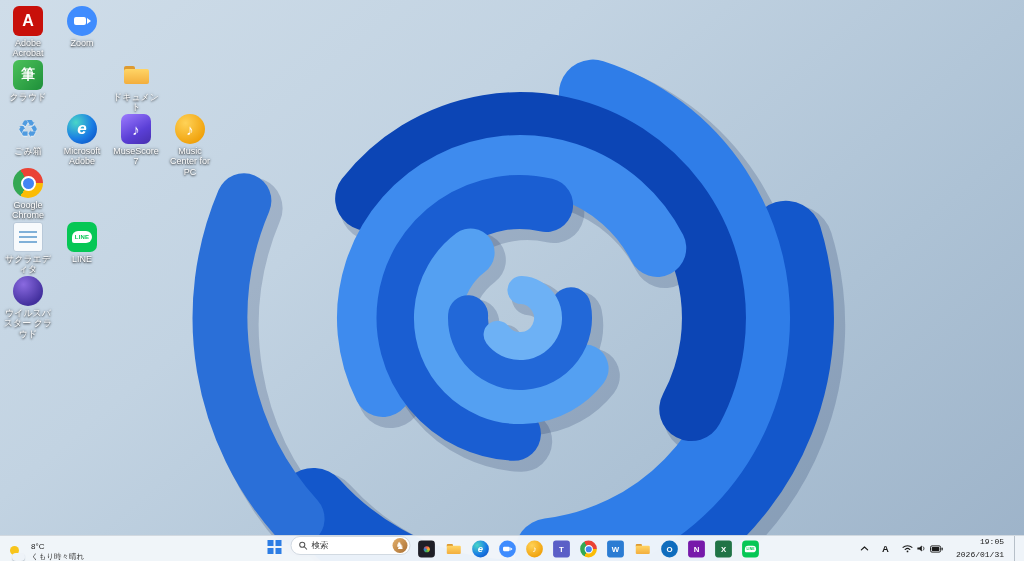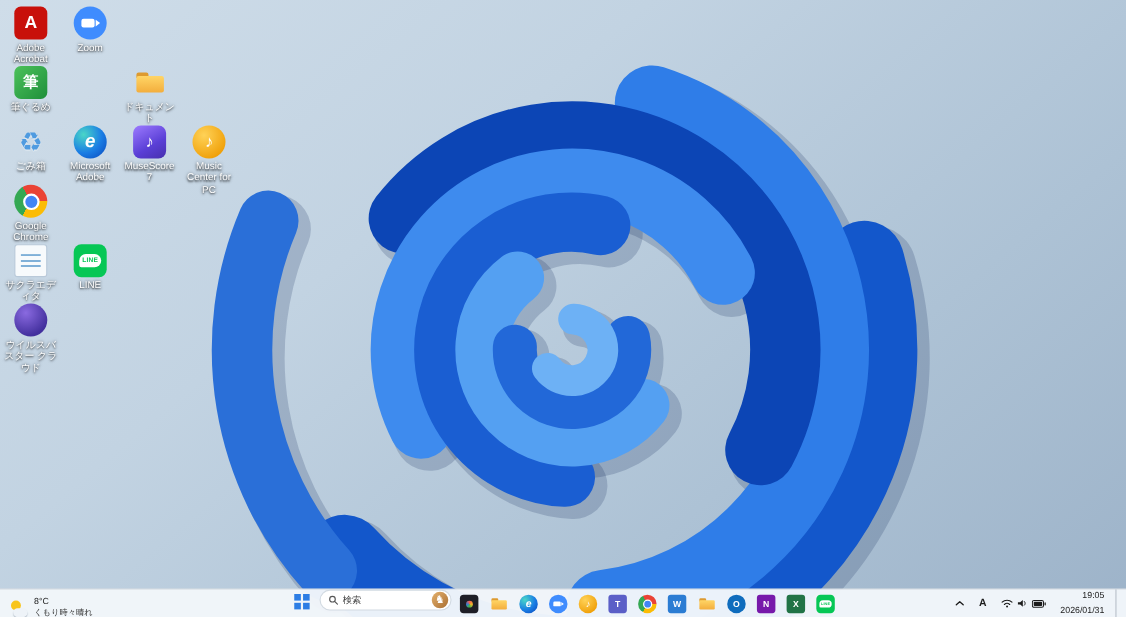--- a/index.html
+++ b/index.html
@@ -132,21 +132,21 @@
   .tb-app { width:25px; height:24px; border:none; background:transparent; padding:0;
     display:flex; align-items:center; justify-content:center; border-radius:4px; }
   .tb-app .di-img { transform:scale(.56); }
 
   .tb-right { position:absolute; right:2px; top:0; bottom:0;
     display:flex; align-items:center; gap:7px; padding-right:5px; }
   .tray-btn { display:flex; align-items:center; gap:3px; border:none; background:transparent;
     padding:2px 3px; border-radius:4px; color:#1b1b1b; }
   .ime { font-size:9.5px; font-weight:bold; color:#1b1b1b; }
   .clock { display:flex; flex-direction:column; align-items:flex-end; justify-content:center;
-    font-size:8px; line-height:1.3; color:#1b1b1b; }
+    font-size:8px; line-height:1.3; color:#1b1b1b;font-family:Liberation Mono, monospace; }
   .show-desktop { width:3px; height:100%; border-left:1px solid rgba(100,115,130,.4); }
 </style>
 </head>
 <body>
 
 <div class="wallpaper">
   <svg id="bloom" width="1024" height="561" viewBox="0 0 1024 561">
       <g transform="rotate(-12 520 318)">
         <path d="M 285.2 466.0 A 278 278 0 0 0 802.9 302.8" fill="none" stroke="rgba(8,28,80,0.18)" stroke-width="79" stroke-linecap="round"></path>
         <path d="M 505.4 562.1 A 236 236 0 0 0 644.0 122.6" fill="none" stroke="rgba(8,28,80,0.18)" stroke-width="75" stroke-linecap="round"></path>
@@ -178,21 +178,21 @@
       <div class="di-label">Adobe Acrobat</div>
     </div>
     <div class="desktop-icon" style="left: 56px; top: 6px;">
       <div class="di-img icon-zoom"></div>
       <div class="di-label">Zoom</div>
     </div>
     <div class="desktop-icon" style="left: 2px; top: 60px;">
       <div class="di-img icon-fudegurume">
         <span class="glyph">筆</span>
       </div>
-      <div class="di-label">筆ぐるめ</div>
+      <div class="di-label">クラウド</div>
     </div>
     <div class="desktop-icon" style="left: 110px; top: 60px;">
       <div class="di-img icon-documents"></div>
       <div class="di-label">ドキュメント</div>
     </div>
     <div class="desktop-icon" style="left: 2px; top: 114px;">
       <div class="di-img icon-recycle-bin">
         <span class="glyph">♻</span>
       </div>
       <div class="di-label">ごみ箱</div>

